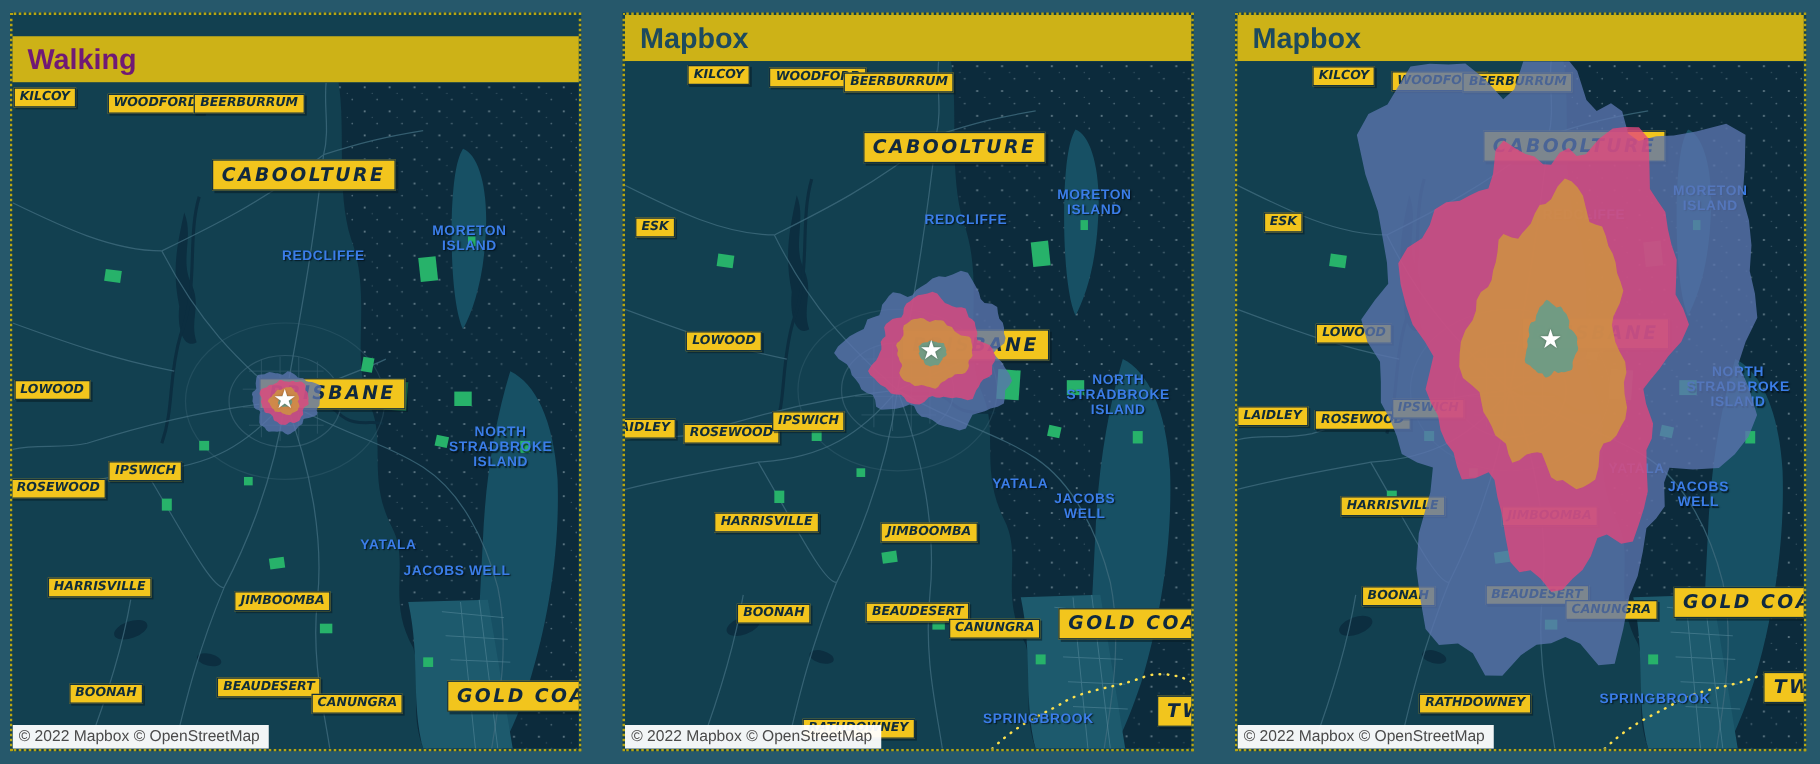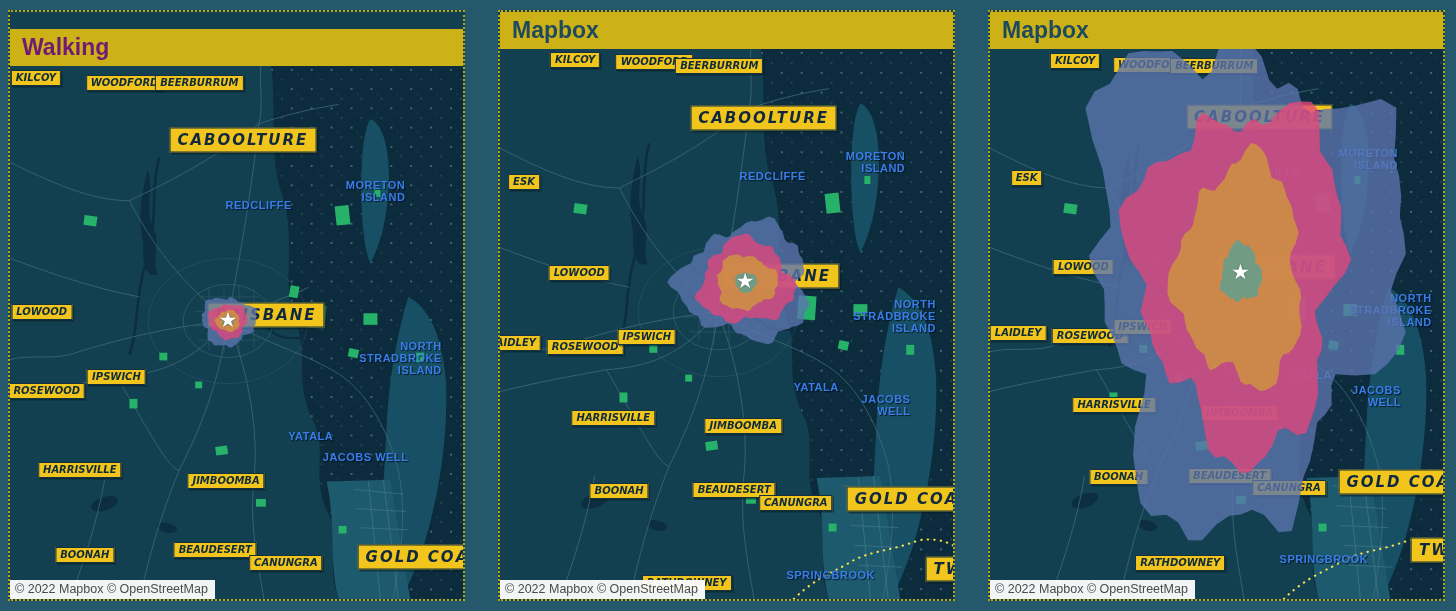--- a/index.html
+++ b/index.html
@@ -13,21 +13,21 @@
   .map svg.base{position:absolute;left:0;top:0;width:100%;height:100%;}
   .labels{position:absolute;left:0;top:0;width:100%;height:100%;}
   .lbl{position:absolute;transform:translate(-50%,-50%);white-space:nowrap;line-height:1.25;}
   .lbl.town{background:#f2c51d;color:#0f2c3a;border:1px solid #13313f;
     font:italic bold 10px "DejaVu Sans",sans-serif;padding:1px 4px 2px 4px;
     box-shadow:1.5px 1.5px 0 rgba(5,25,35,.55);}
   .lbl.city{background:#f2c51d;color:#10293f;border:1px solid #13313f;
     font:italic bold 15px "DejaVu Sans",sans-serif;letter-spacing:2px;padding:2px 7px 3px 7px;
     box-shadow:2px 2px 0 rgba(5,25,35,.55);}
   .lbl.water{color:#3b7de8;font:bold 11px "Liberation Sans",sans-serif;
-    white-space:pre-line;text-align:right;text-shadow:1px 1px 1px rgba(2,15,25,.8);letter-spacing:.5px;}
+    white-space:pre-line;text-align:center;text-shadow:1px 1px 1px rgba(2,15,25,.8);letter-spacing:.5px;}
   svg.blobs{position:absolute;left:0;top:0;width:100%;height:100%;pointer-events:none;}
   .star{position:absolute;transform:translate(-50%,-54%);color:#ffffff;font-size:21px;
     text-shadow:0 0 2px rgba(0,0,0,.35);pointer-events:none;}
   .attribution{position:absolute;left:0;bottom:0;background:rgba(255,255,255,.95);color:#4a4a4a;
     font-size:12.5px;padding:2px 7px 3px 5px;}
 </style>
 </head>
 <body>
 
 <div class="panels" id="panels">

